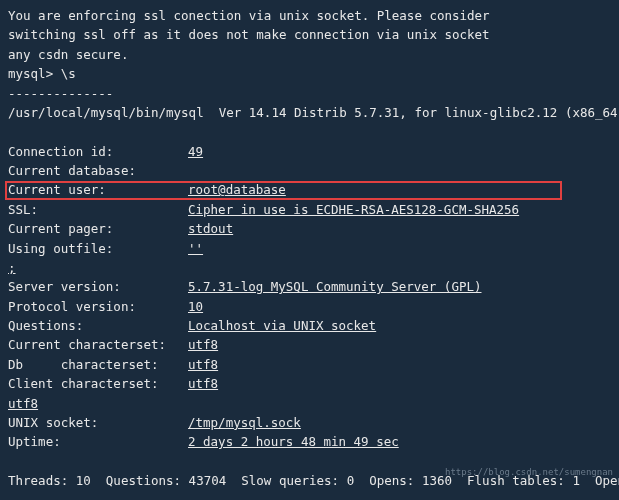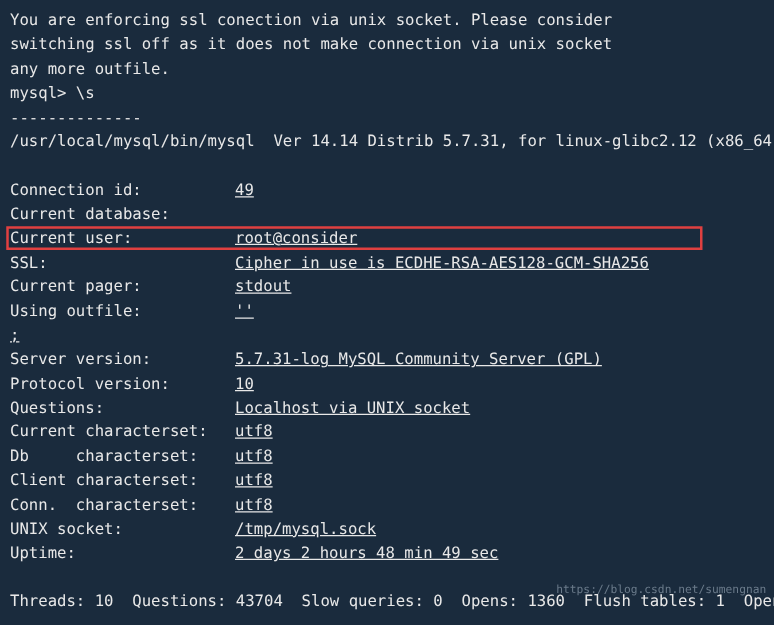--- a/index.html
+++ b/index.html
@@ -45,41 +45,41 @@
       right: 6px;
       font-size: 9px;
       color: #6a7a8a;
     }
   </style>
 </head>
 <body>
 
 <div class="line">You are enforcing ssl conection via unix socket. Please consider</div>
 <div class="line">switching ssl off as it does not make connection via unix socket</div>
-<div class="line">any more outfile.</div>
+<div class="line">any csdn secure.</div>
 <div class="line">mysql&gt; \s</div>
 <div class="line">--------------</div>
 <div class="line">/usr/local/mysql/bin/mysql  Ver 14.14 Distrib 5.7.31, for linux-glibc2.12 (x86_64) using  EditL</div>
 <div class="line">&nbsp;</div>
 
 <div id="kv-container">
     <div class="kv"><span class="key">Connection id:</span><span class="val">49</span></div>
     <div class="kv"><span class="key">Current database:</span><span class="val"></span></div>
-    <div class="kv"><span class="key">Current user:</span><span class="val">root@consider</span></div>
+    <div class="kv"><span class="key">Current user:</span><span class="val">root@database</span></div>
     <div class="kv"><span class="key">SSL:</span><span class="val">Cipher in use is ECDHE-RSA-AES128-GCM-SHA256</span></div>
     <div class="kv"><span class="key">Current pager:</span><span class="val">stdout</span></div>
     <div class="kv"><span class="key">Using outfile:</span><span class="val">''</span></div>
     <div class="kv"><span class="val">;</span></div>
     <div class="kv"><span class="key">Server version:</span><span class="val">5.7.31-log MySQL Community Server (GPL)</span></div>
     <div class="kv"><span class="key">Protocol version:</span><span class="val">10</span></div>
     <div class="kv"><span class="key">Questions:</span><span class="val">Localhost via UNIX socket</span></div>
     <div class="kv"><span class="key">Current characterset:</span><span class="val">utf8</span></div>
     <div class="kv"><span class="key">Db     characterset:</span><span class="val">utf8</span></div>
     <div class="kv"><span class="key">Client characterset:</span><span class="val">utf8</span></div>
-    <div class="kv"><span class="key">Conn.  characterset:</span><span class="val">utf8</span></div>
+    <div class="kv"><span class="val">utf8</span></div>
     <div class="kv"><span class="key">UNIX socket:</span><span class="val">/tmp/mysql.sock</span></div>
     <div class="kv"><span class="key">Uptime:</span><span class="val">2 days 2 hours 48 min 49 sec</span></div>
   </div>
 
 <div class="line">&nbsp;</div>
 <div class="line">Threads: 10  Questions: 43704  Slow queries: 0  Opens: 1360  Flush tables: 1  Open tables: 656</div>
 <div class="line">--------------</div>
 
 <div id="hl" class="highlight-box" style="top: 181px; left: 5px; width: 557px; height: 19px;"></div>
 <div class="watermark">https://blog.csdn.net/sumengnan</div>

